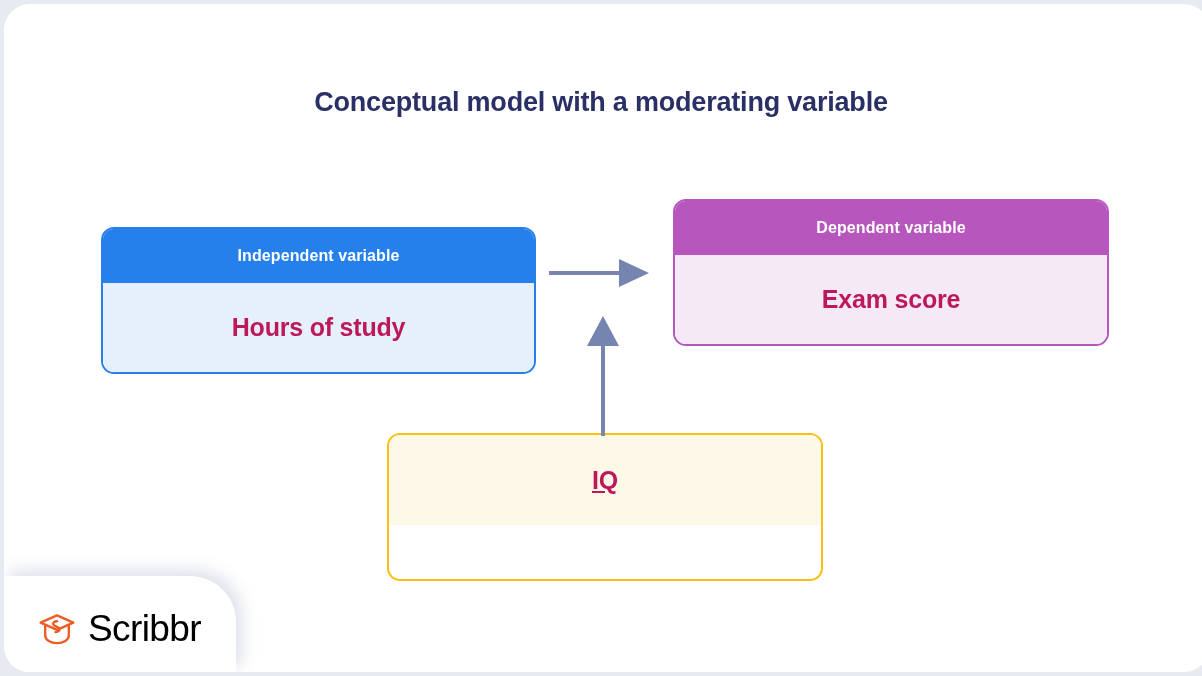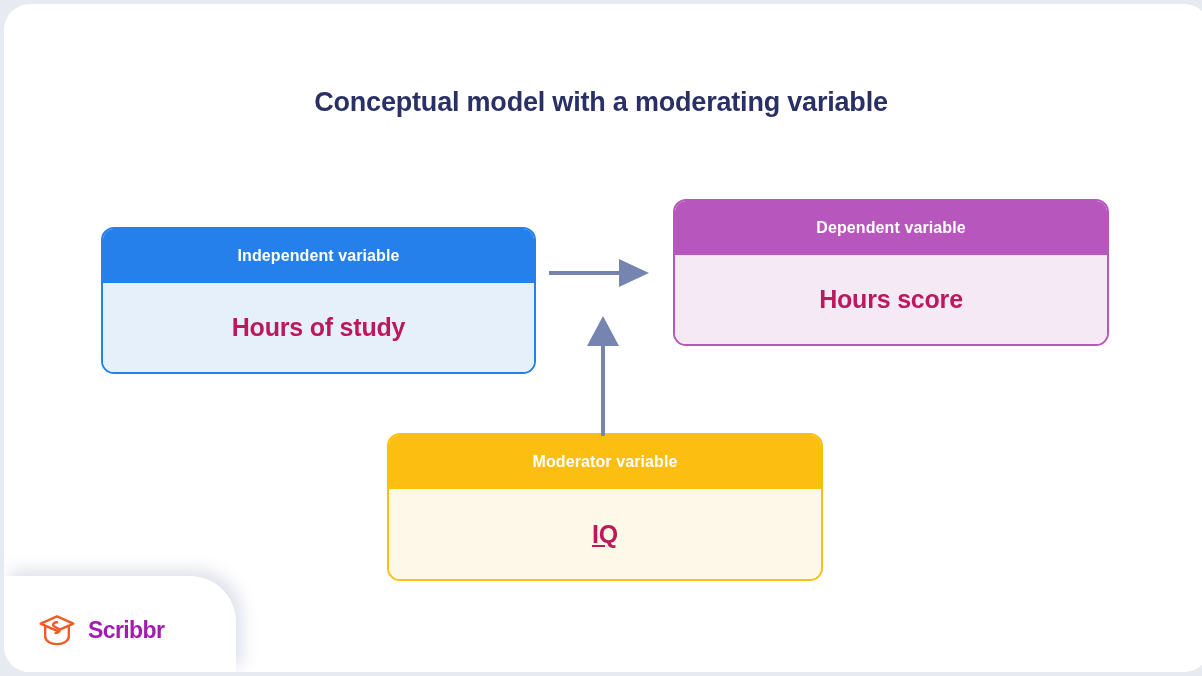--- a/index.html
+++ b/index.html
@@ -151,46 +151,45 @@
   #logo {
     position: absolute;
     left: 33px;
     bottom: 22px;
     display: flex;
     align-items: center;
     gap: 11px;
   }
   #logo-mark { width: 40px; height: 40px; display: block; }
   #logo-text {
-    font-size: 23px;
-    font-weight: bold;
-    color: #a21caf;
+    font-size: 37px;
+    font-weight: normal;
+    color: #000000;
     letter-spacing: -0.6px;
   }
 </style>
 </head>
 <body>
 
 <div id="frame">
   <div id="canvas">
 
     <div id="title">Conceptual model with a moderating variable</div>
 
     <div class="box" id="box-iv">
       <div class="box-header">Independent variable</div>
       <div class="box-body">Hours of study</div>
     </div>
 
     <div class="box" id="box-dv">
       <div class="box-header">Dependent variable</div>
-      <div class="box-body">Hours score</div>
+      <div class="box-body">Exam score</div>
     </div>
 
     <div class="box" id="box-mod">
-      <div class="box-header">Moderator variable</div>
       <div class="box-body">IQ</div>
     </div>
 
     <svg class="arrow-svg" id="arrow-h" width="104" height="34" viewBox="0 0 104 34">
       <rect x="0" y="15" width="76" height="4" fill="#7684b0"></rect>
       <polygon points="70,3 100,17 70,31" fill="#7684b0"></polygon>
     </svg>
 
     <svg class="arrow-svg" id="arrow-v" width="42" height="122" viewBox="0 0 42 122">
       <rect x="19" y="28" width="4" height="94" fill="#7684b0"></rect>

